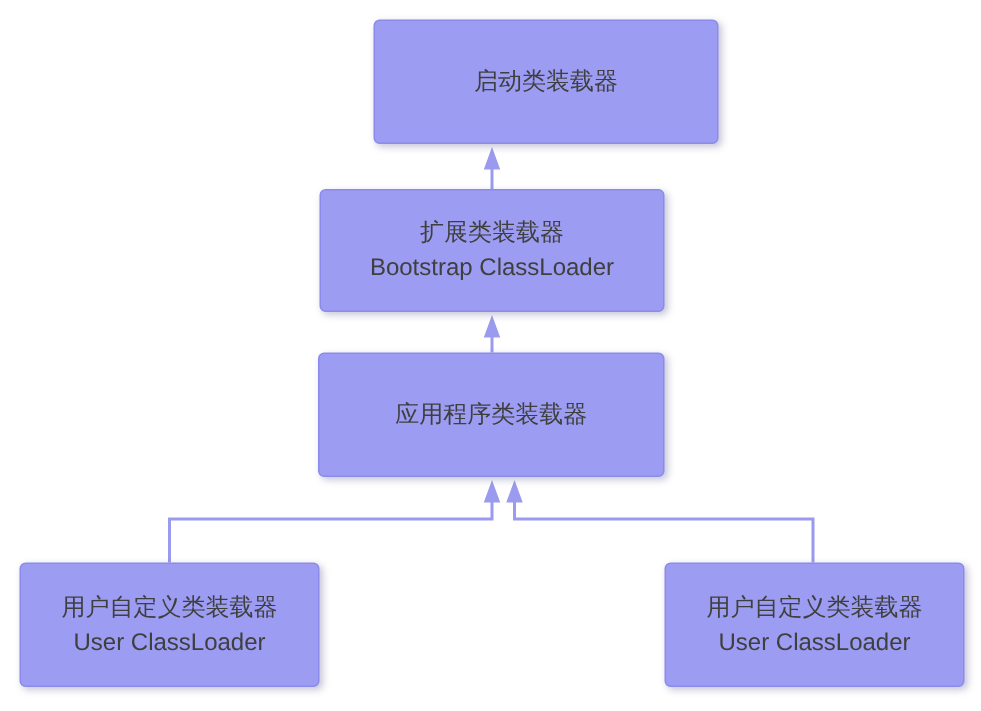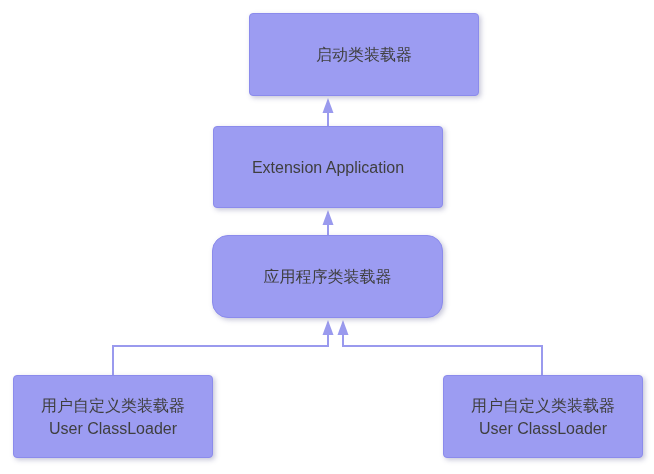--- a/index.html
+++ b/index.html
@@ -49,21 +49,21 @@
     flex-direction: column;
     align-items: center;
     justify-content: center;
     text-align: center;
     color: var(--text);
     font-size: 16px;
     line-height: 23px;
   }
   #node-bootstrap   { left: 213px; top: 13px;  width: 230px; height: 83px; margin-left: 36px; }
   #node-extension   { left: 213px; top: 126px; width: 230px; height: 82px; }
-  #node-application { left: 212px; top: 235px; width: 231px; height: 83px; border-radius: 16px; }
+  #node-application { left: 212px; top: 235px; width: 231px; height: 83px; }
   #node-user-left   { left: 13px;  top: 375px; width: 200px; height: 83px; }
   #node-user-right  { left: 443px; top: 375px; width: 200px; height: 83px; }
 </style>
 </head>
 <body>
 
 <div class="canvas">
 
   <svg class="connectors" width="654" height="474" viewBox="0 0 654 474">
 
@@ -78,21 +78,22 @@
 
     <path class="edge-line" d="M542,375 L542,346 L343,346 L343,334"></path>
     <polygon class="edge-head" points="343,320 337.5,335 348.5,335"></polygon>
   </svg>
 
   <div class="node" id="node-bootstrap">
     <div>启动类装载器</div>
   </div>
 
   <div class="node" id="node-extension">
-    <div>Extension Application</div>
+    <div>扩展类装载器</div>
+    <div>Bootstrap ClassLoader</div>
   </div>
 
   <div class="node" id="node-application">
     <div>应用程序类装载器</div>
   </div>
 
   <div class="node" id="node-user-left">
     <div>用户自定义类装载器</div>
     <div>User ClassLoader</div>
   </div>

